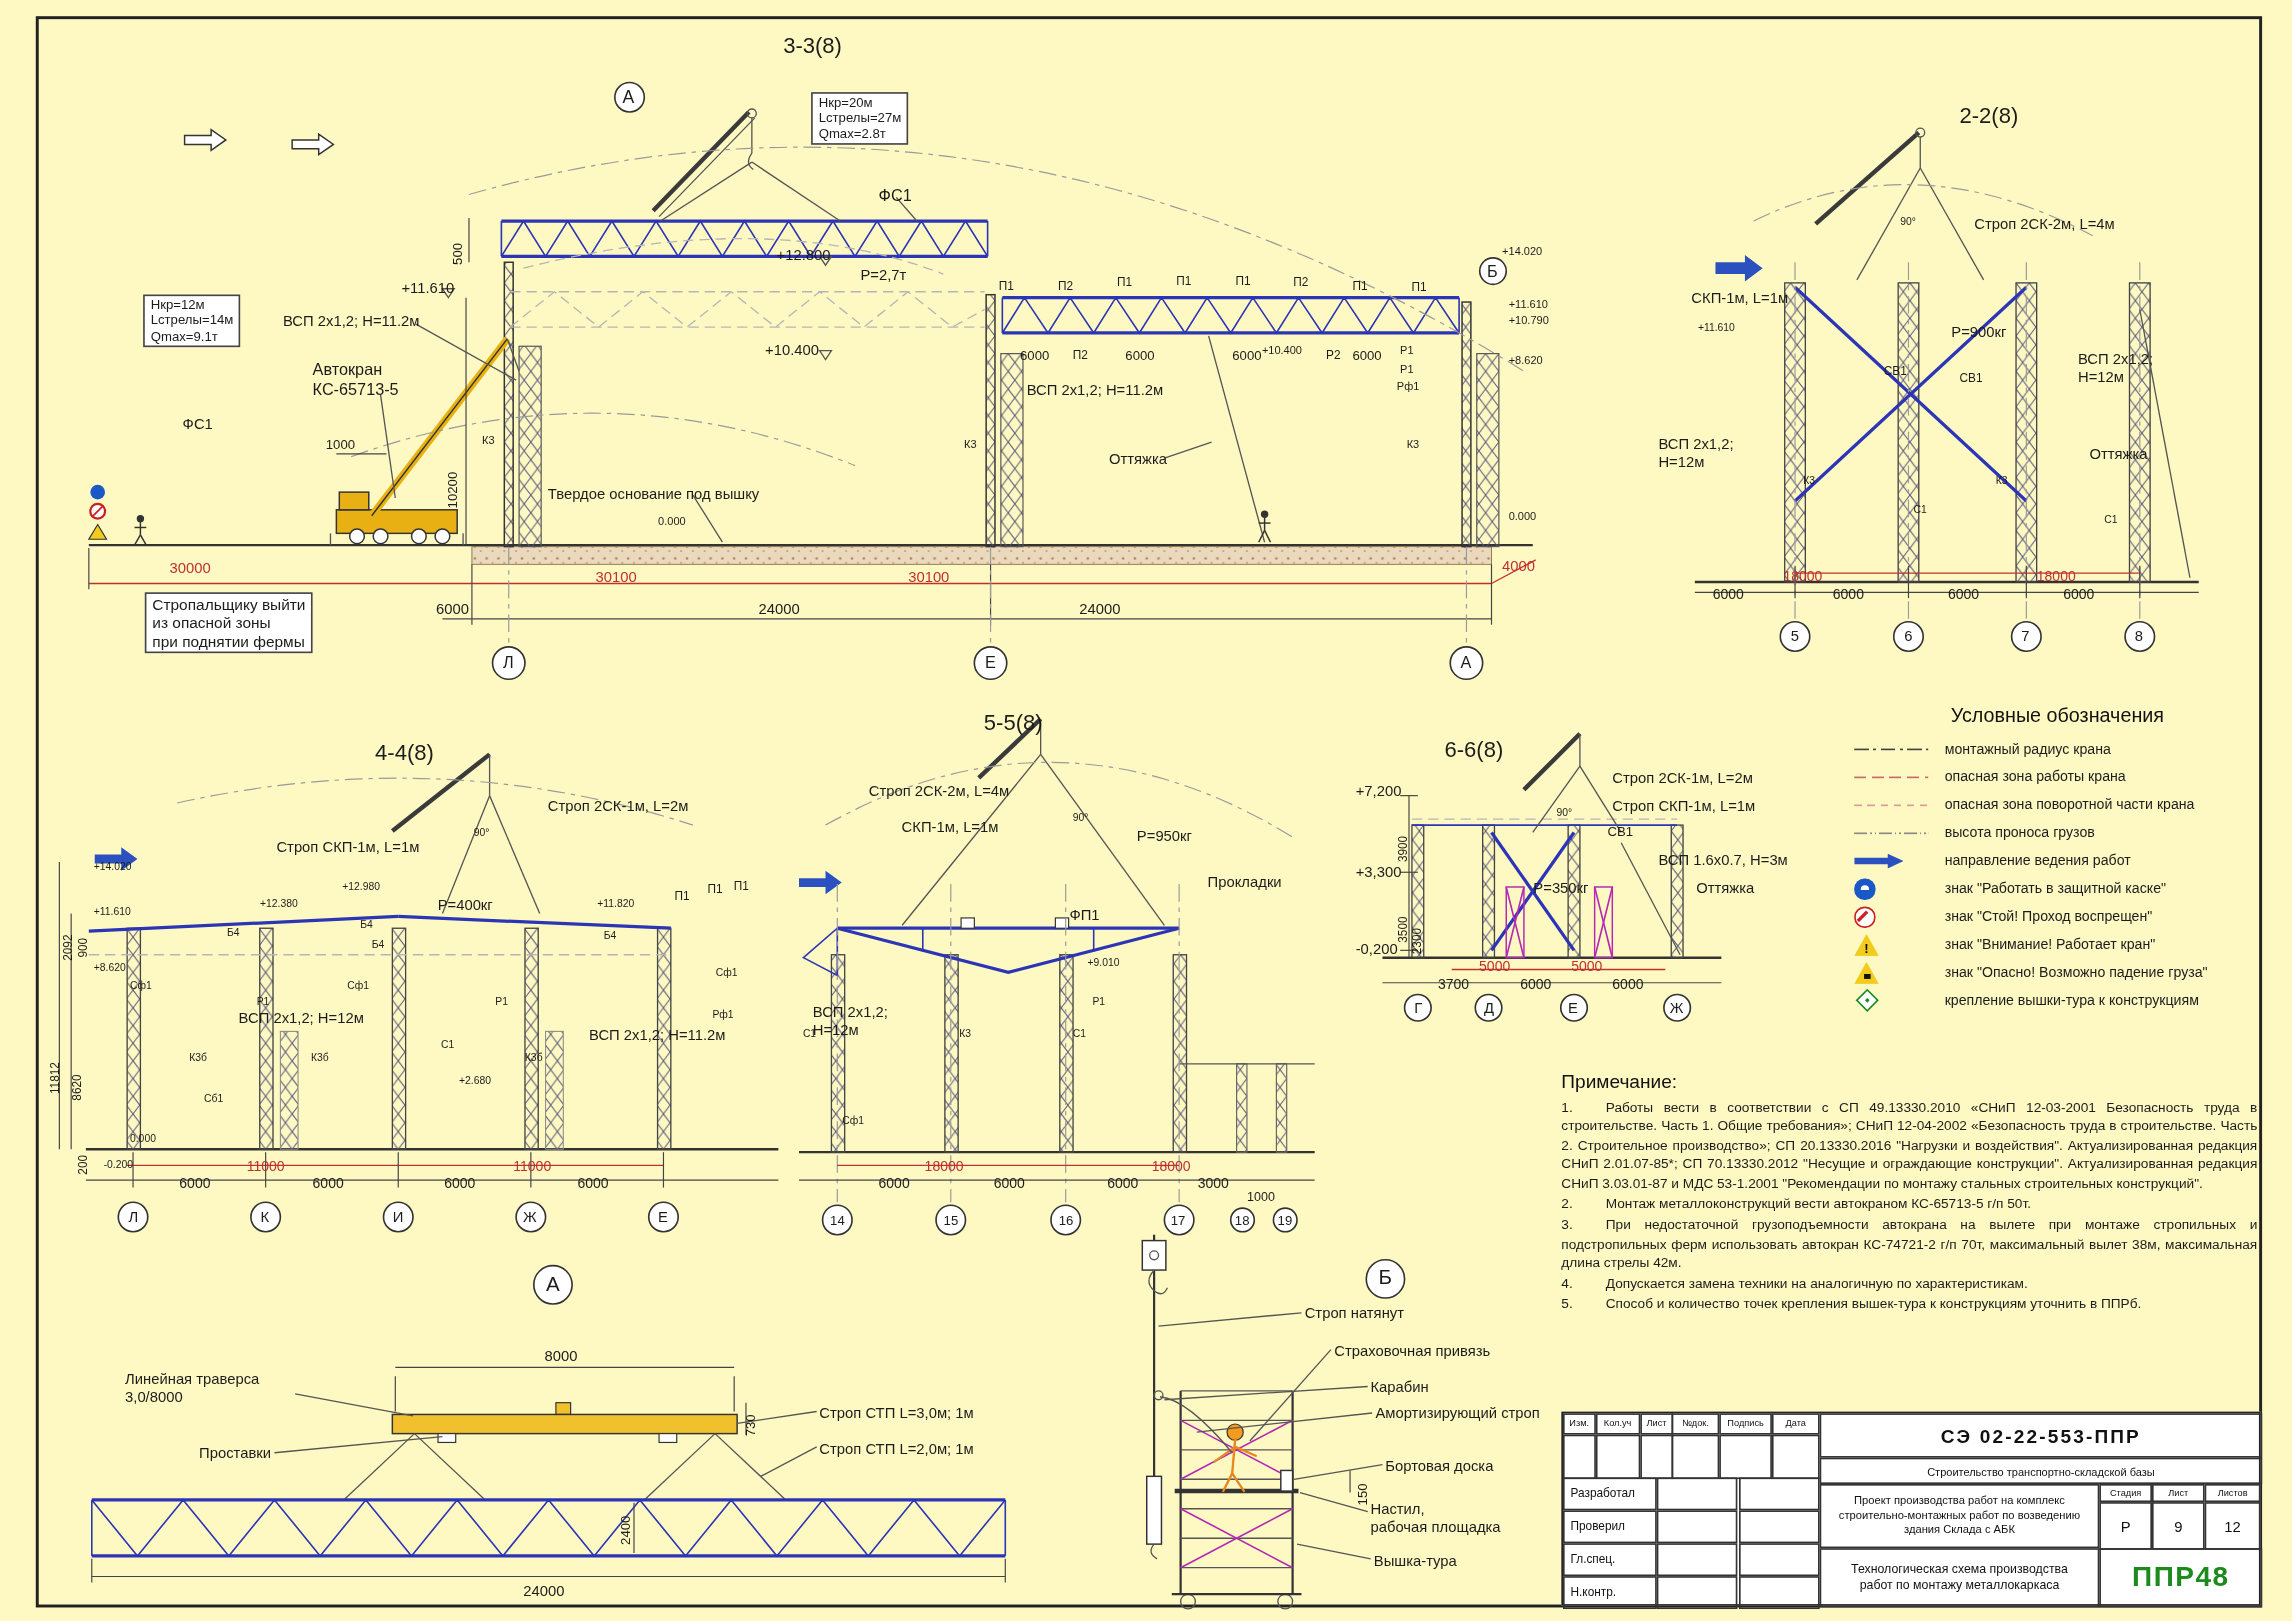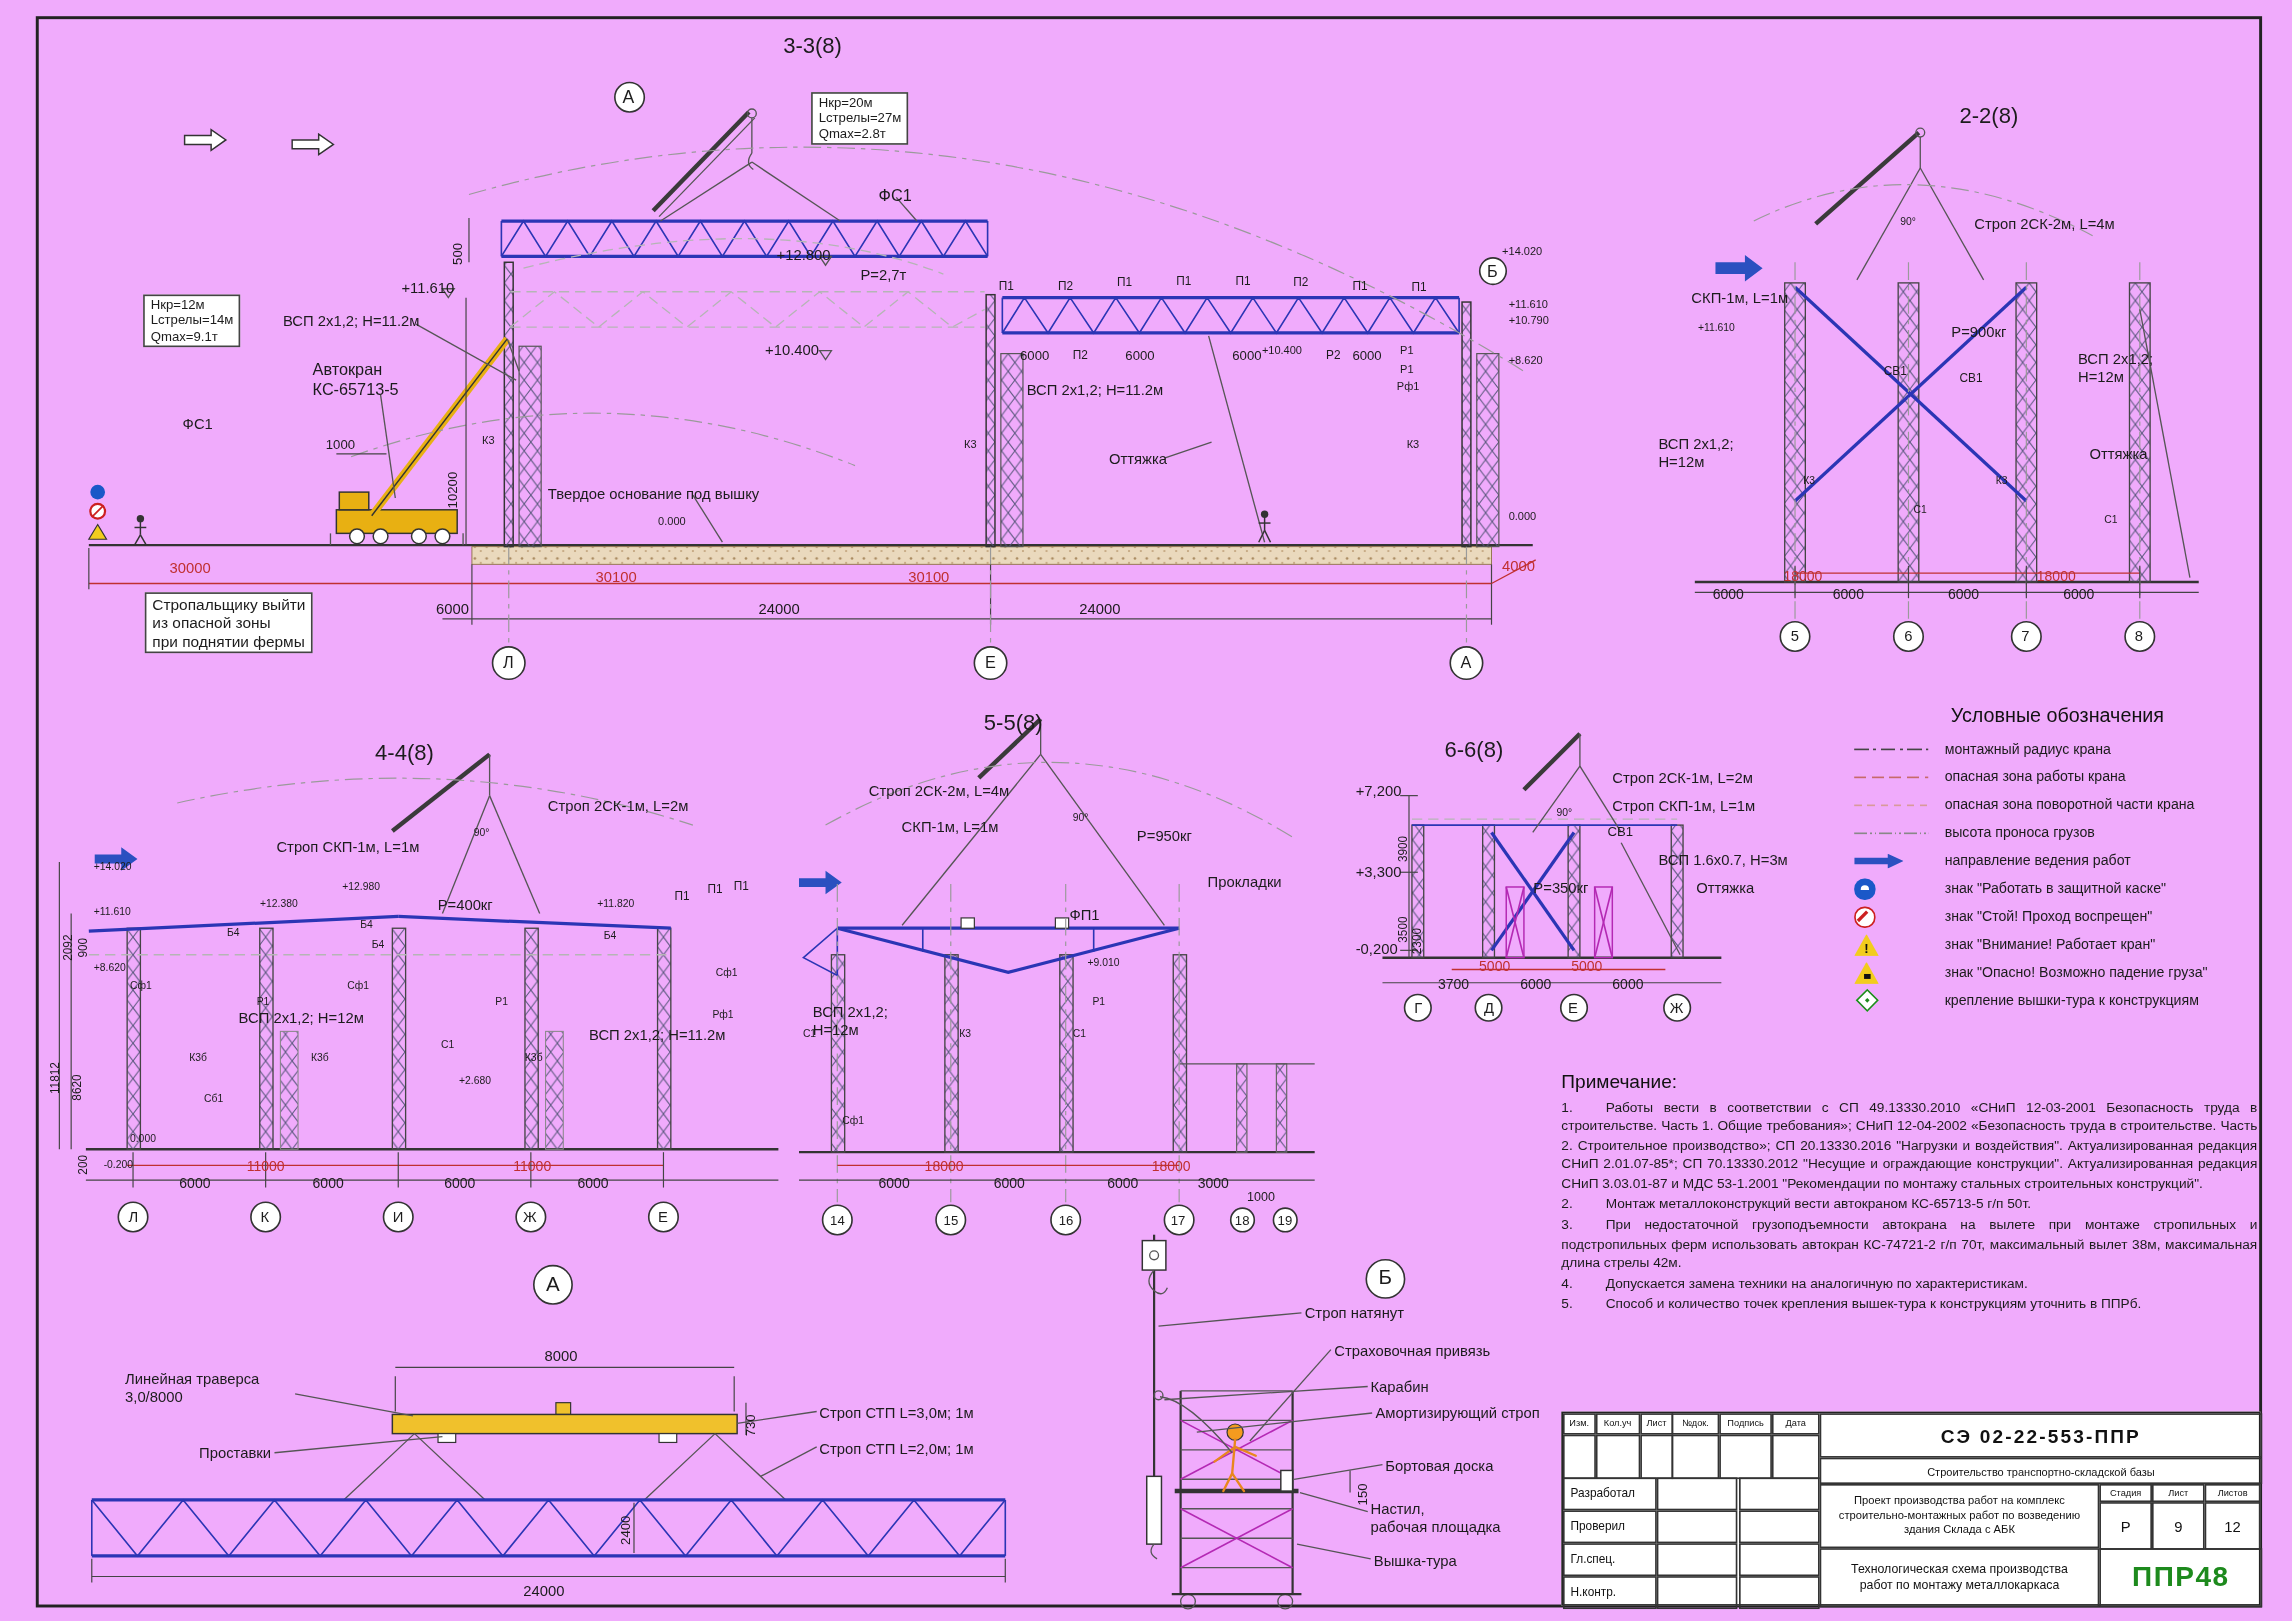--- a/index.html
+++ b/index.html
@@ -1,17 +1,17 @@
 <!DOCTYPE html>
 <html style="font-size:14.3px"><head>
 <meta charset="utf-8">
 <style>
   *{margin:0;padding:0;box-sizing:border-box}
   body{background:#fff}
-  #page{width:2293px;height:1622px;background:#f0abfc;position:relative;overflow:hidden;font-family:"Liberation Sans",sans-serif}
+  #page{width:2293px;height:1622px;background:#fef9c3;position:relative;overflow:hidden;font-family:"Liberation Sans",sans-serif}
   #wrap{width:1394px;height:986px;position:absolute;left:0;top:0;transform:scale(1.64524);transform-origin:0 0}
   #linework{position:absolute;left:0;top:0}
   #labels{position:absolute;left:0;top:0;width:1394px;height:986px}
   .lbl{position:absolute;color:#1c1c1c;white-space:pre;line-height:1.18;transform-origin:0 0;font-family:"Liberation Sans",sans-serif}
   .lbl.red{color:#c03030}
   .lbl.box{border:0.9px solid #444;background:#fff;padding:0.9px 3.6px}
 
   
   .blue{stroke:#2b35b5;stroke-width:1.1;fill:none}
   .th{stroke-width:2.2}

